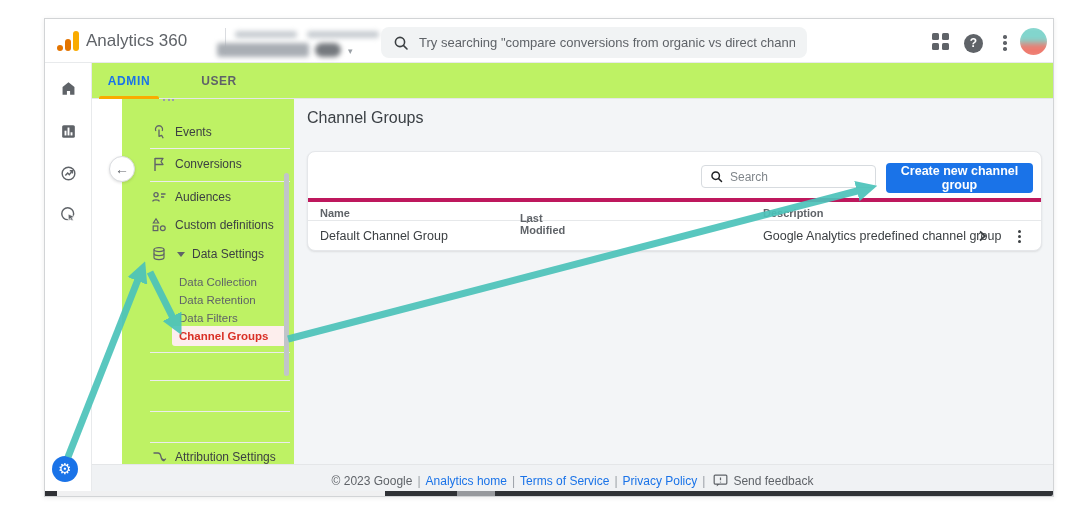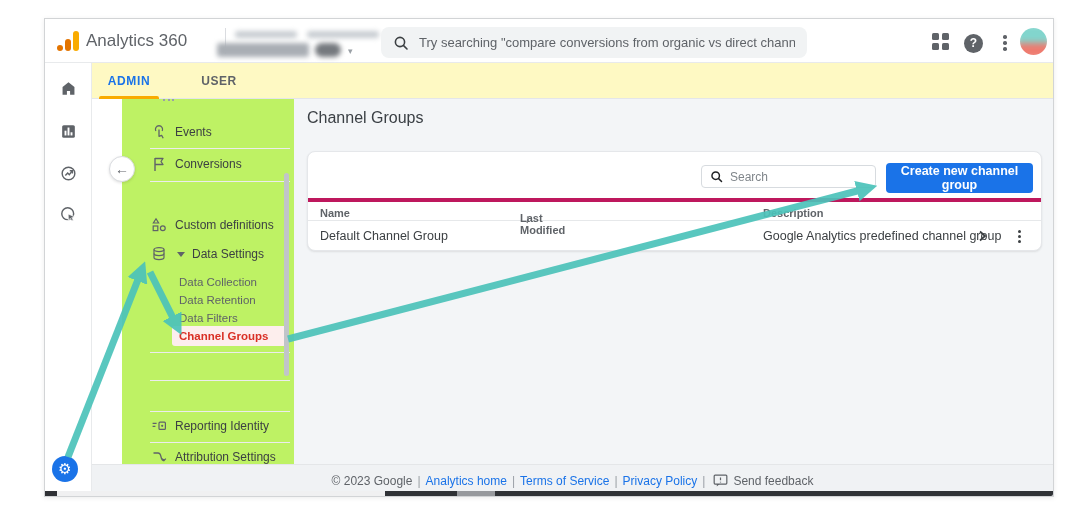--- a/index.html
+++ b/index.html
@@ -45,21 +45,21 @@
   .avatar .b { position:absolute; left:0; right:0; bottom:0; height:45%; background:#ee7b6f; }
 
   
   .body { position:absolute; left:0; top:44px; right:0; bottom:0; }
   .rail { position:absolute; left:0; top:0; width:47px; bottom:0; background:#fff; border-right:1px solid #e8eaec; }
   .rail-ic { position:absolute; left:14px; width:19px; height:19px; }
   .gearbtn { position:absolute; left:7px; top:393px; width:26px; height:26px; border-radius:50%;
     background:#1a73e8; color:#fff; text-align:center; line-height:26px; font-size:15px; }
 
   .admincol { position:absolute; left:47px; right:0; top:0; bottom:0; }
-  .tabbar { position:absolute; left:0; right:0; top:0; height:36px; background:#fef9c3; border-bottom:1px solid #e4e6e9; }
+  .tabbar { position:absolute; left:0; right:0; top:0; height:36px; background:#bef264; border-bottom:1px solid #e4e6e9; }
   .tab { position:absolute; top:0; height:35px; line-height:36px; text-align:center; font-size:12px;
     letter-spacing:.6px; font-weight:bold; }
   .tab-admin { left:7px; width:60px; color:#1a73e8; }
   .tab-user  { left:95px; width:64px; color:#5f6368; }
   .tab-underline { position:absolute; left:7px; width:60px; bottom:-1px; height:3px; background:#f9ab00;
     border-radius:2px 2px 0 0; }
 
   .adminbody { position:absolute; left:0; right:0; top:36px; bottom:0; background:#fff; }
   .nav-divider { position:absolute; left:30px; top:0; bottom:32px; width:1px; background:#e5e7ea; }
   .collapsebtn { position:absolute; left:17px; top:57px; width:26px; height:26px; border-radius:50%;
@@ -217,20 +217,28 @@
 
             <div class="nav-item" style="top:54px">
               <svg class="ic nicon" viewBox="0 0 18 18">
                 <path d="M5 3v13" stroke="#5f6368" stroke-width="1.4" fill="none"></path>
                 <path d="M5 3.5h8l-2 3 2 3H5" stroke="#5f6368" stroke-width="1.3" fill="none" stroke-linejoin="round"></path>
               </svg>
               <span class="nlabel">Conversions</span>
             </div>
             <div class="nav-sep" style="top:82px"></div>
 
+            <div class="nav-item" style="top:87px">
+              <svg class="ic nicon" viewBox="0 0 18 18">
+                <circle cx="6" cy="6.7" r="2.1" fill="none" stroke="#5f6368" stroke-width="1.3"></circle>
+                <path d="M2.8 13.5c0-2.3 6.4-2.3 6.4 0" fill="none" stroke="#5f6368" stroke-width="1.3"></path>
+                <path d="M11 6h4.5M11 9h3.2" stroke="#5f6368" stroke-width="1.3"></path>
+              </svg>
+              <span class="nlabel">Audiences</span>
+            </div>
 
             <div class="nav-item" style="top:115px">
               <svg class="ic nicon" viewBox="0 0 18 18">
                 <path d="M6 2.8l2.6 4.2H3.4z" fill="none" stroke="#5f6368" stroke-width="1.2"></path>
                 <rect x="3.2" y="10" width="4.6" height="4.6" fill="none" stroke="#5f6368" stroke-width="1.2"></rect>
                 <circle cx="12.8" cy="12.3" r="2.4" fill="none" stroke="#5f6368" stroke-width="1.2"></circle>
               </svg>
               <span class="nlabel">Custom definitions</span>
             </div>
 
@@ -248,28 +256,20 @@
             <div class="nav-item nav-sub" style="top:190px">Data Retention</div>
             <div class="nav-item nav-sub" style="top:208px">Data Filters</div>
             <div class="activebg"></div>
             <div class="nav-item nav-sub active" style="top:226px">Channel Groups</div>
 
             <div class="nav-sep" style="top:253px"></div>
 
             <div class="nav-sep" style="top:281px"></div>
 
             <div class="nav-sep" style="top:312px"></div>
-            <div class="nav-item" style="top:316px">
-              <svg class="ic nicon" viewBox="0 0 18 18">
-                <path d="M2.6 6.4h4M2.6 9.4h2.8" stroke="#5f6368" stroke-width="1.3"></path>
-                <rect x="9" y="5.2" width="6.4" height="7.2" rx="1" fill="none" stroke="#5f6368" stroke-width="1.2"></rect>
-                <circle cx="12.2" cy="8.8" r="1.1" fill="#5f6368"></circle>
-              </svg>
-              <span class="nlabel">Reporting Identity</span>
-            </div>
 
             <div class="nav-sep" style="top:343px"></div>
             <div class="nav-item" style="top:347px">
               <svg class="ic nicon" viewBox="0 0 18 18">
                 <path d="M3.5 5h4.5c4.5 0 1.5 7.5 6 7.5" fill="none" stroke="#5f6368" stroke-width="1.3"></path>
                 <path d="M12.2 10.6l1.8 1.9 1.8-1.9" fill="none" stroke="#5f6368" stroke-width="1.3"></path>
               </svg>
               <span class="nlabel">Attribution Settings</span>
             </div>
 

